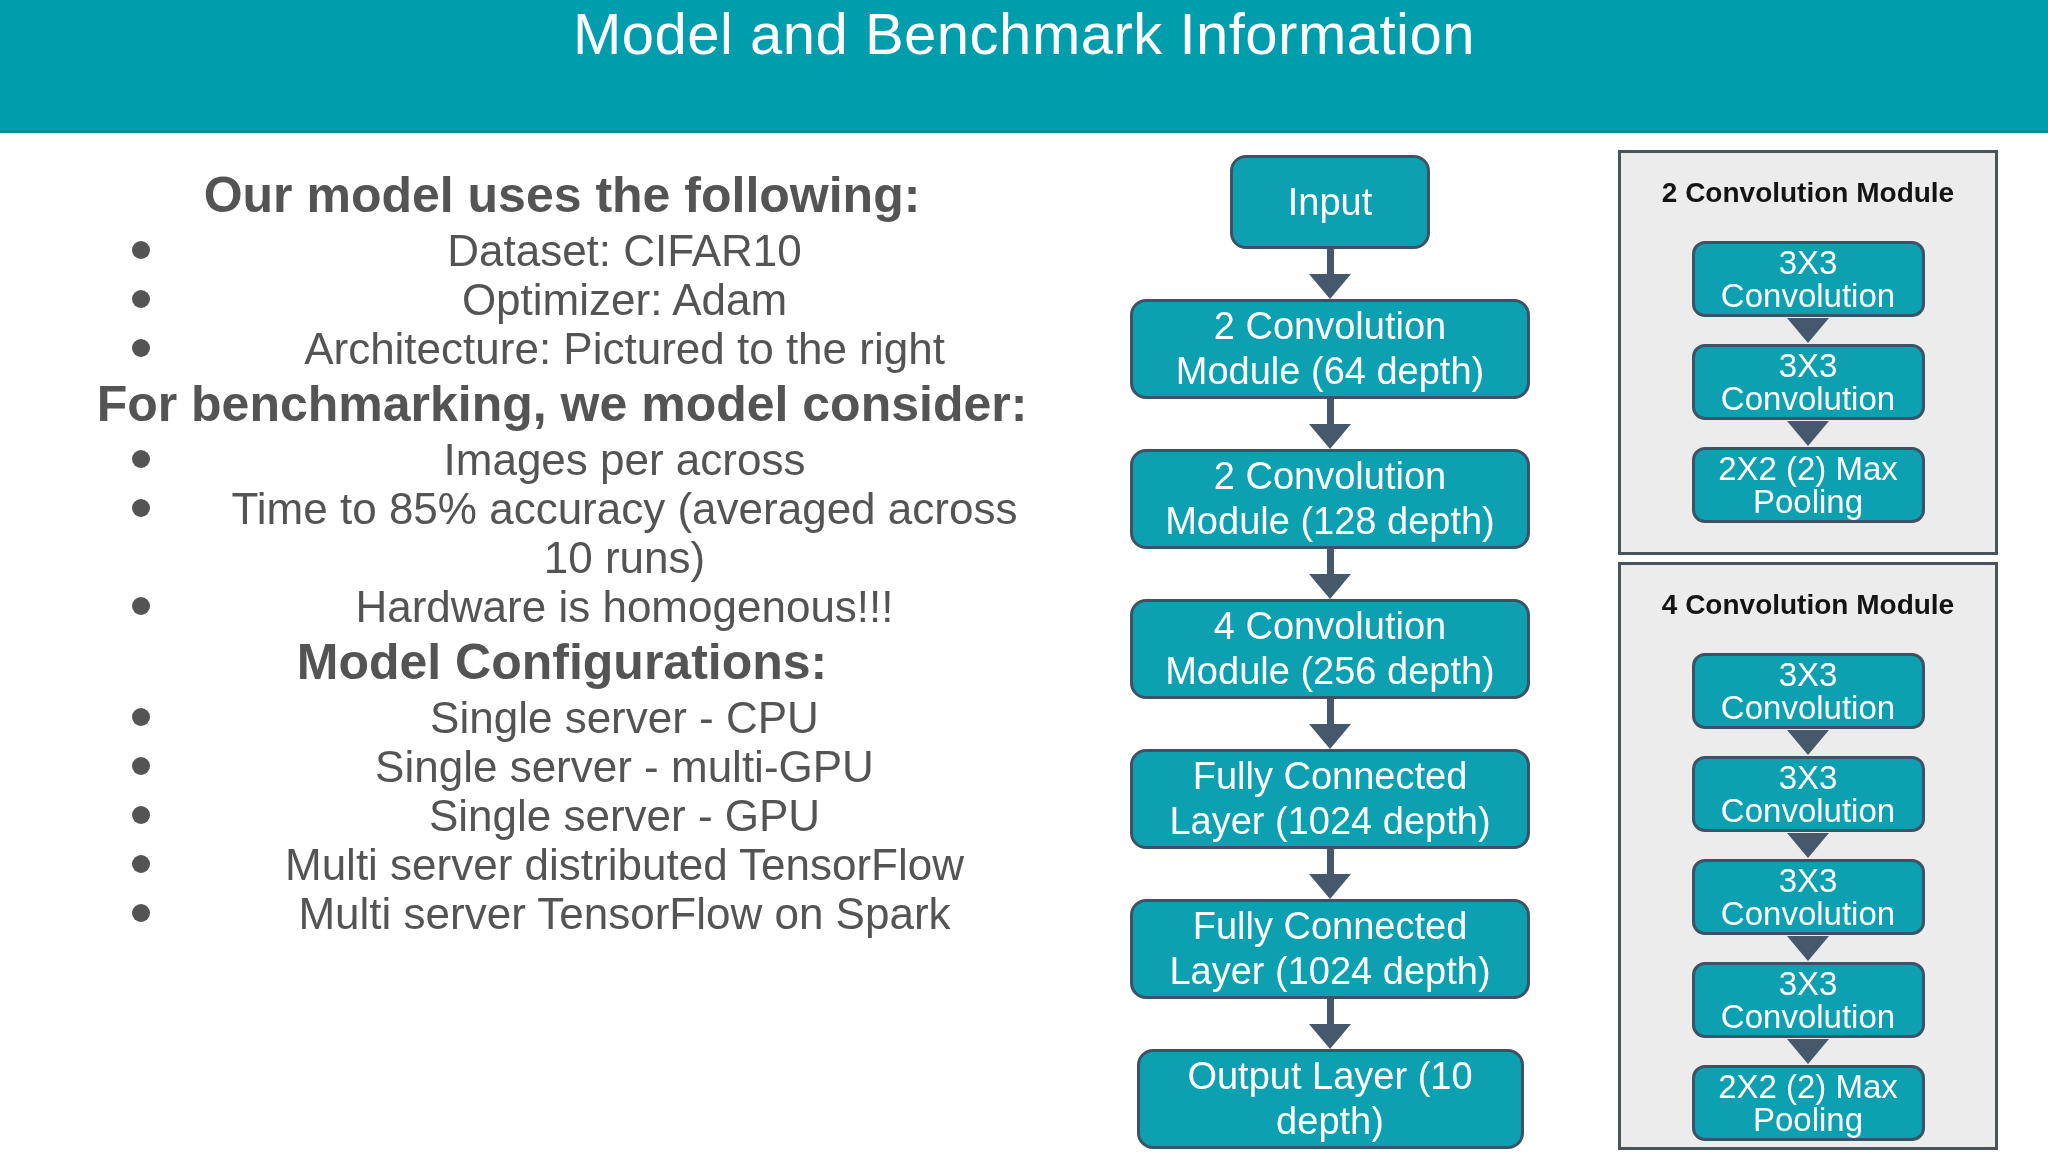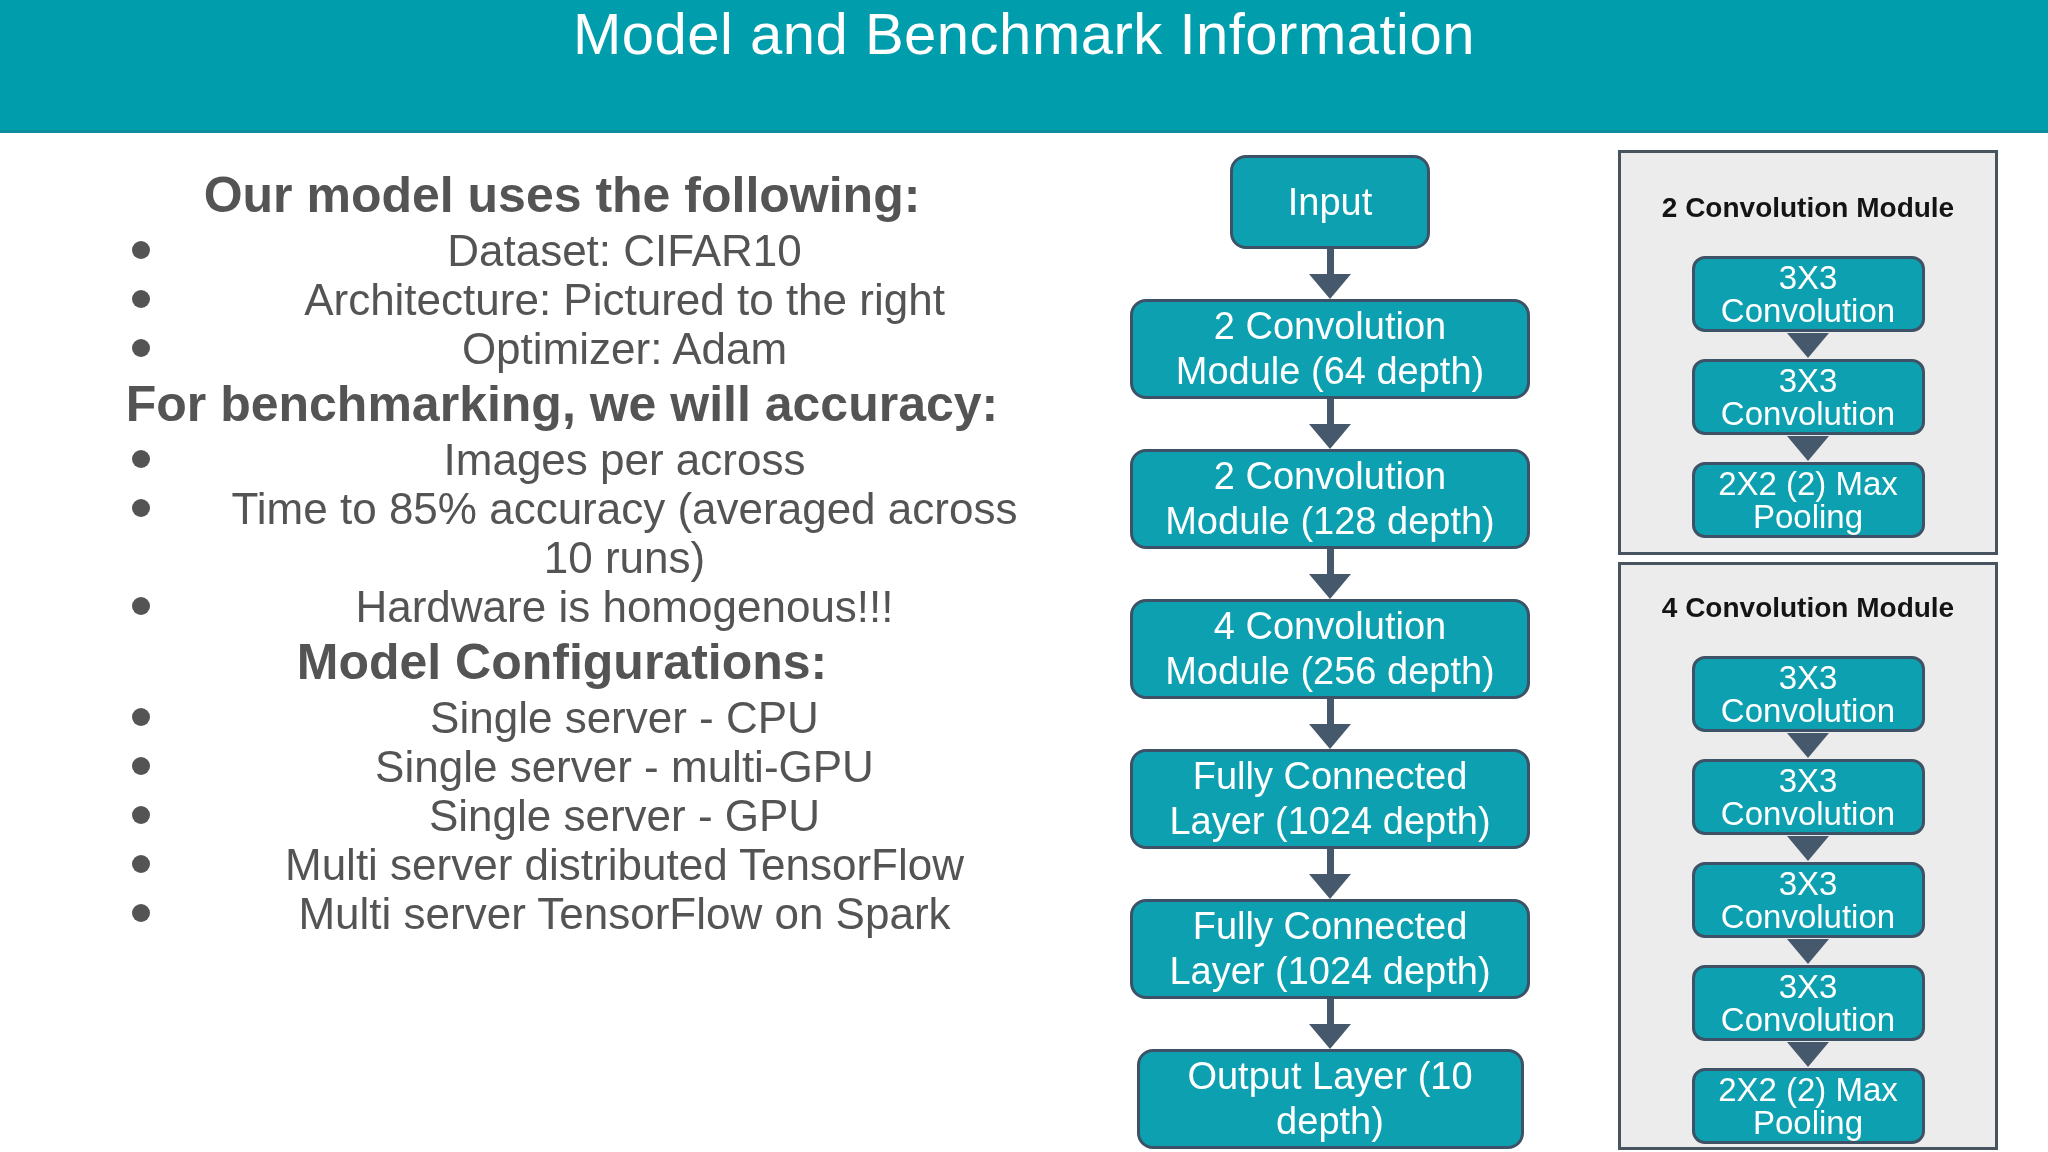--- a/index.html
+++ b/index.html
@@ -68,21 +68,21 @@
   .arrow-head{
     width:0;height:0;
     border-left:21px solid transparent;border-right:21px solid transparent;
     border-top:25px solid var(--arrow);
   }
   .panel-stack .arrow{margin:1px 0;}
   
   .panel{
     position:absolute;left:1618px;width:380px;box-sizing:border-box;
     background:var(--panel-bg);border:3px solid var(--panel-border);
-    display:flex;flex-direction:column;align-items:center;justify-content:center;
+    display:flex;flex-direction:column;align-items:center;
   }
   .panel-1{top:150px;height:405px;}
   .panel-2{top:562px;height:588px;}
   .panel-title{
     margin-top:24px;font-size:28px;font-weight:bold;color:var(--panel-title);
   }
   .panel-stack{
     margin-top:32px;display:flex;flex-direction:column;align-items:center;
   }
   .panel-node{
@@ -98,24 +98,24 @@
 
 <div class="slide">
   <div class="header">
     <span class="header-title">Model and Benchmark Information</span>
   </div>
 
   <div class="left">
       <div class="section-heading">Our model uses the following:</div>
       <ul class="bullet-list">
         <li class="bullet-item">Dataset: CIFAR10</li>
+        <li class="bullet-item">Optimizer: Adam</li>
         <li class="bullet-item">Architecture: Pictured to the right</li>
-        <li class="bullet-item">Optimizer: Adam</li>
       </ul>
-      <div class="section-heading">For benchmarking, we will accuracy:</div>
+      <div class="section-heading">For benchmarking, we model consider:</div>
       <ul class="bullet-list">
         <li class="bullet-item">Images per across</li>
         <li class="bullet-item">Time to 85% accuracy (averaged across
 10 runs)</li>
         <li class="bullet-item">Hardware is homogenous!!!</li>
       </ul>
       <div class="section-heading">Model Configurations:</div>
       <ul class="bullet-list">
         <li class="bullet-item">Single server - CPU</li>
         <li class="bullet-item">Single server - multi-GPU</li>

